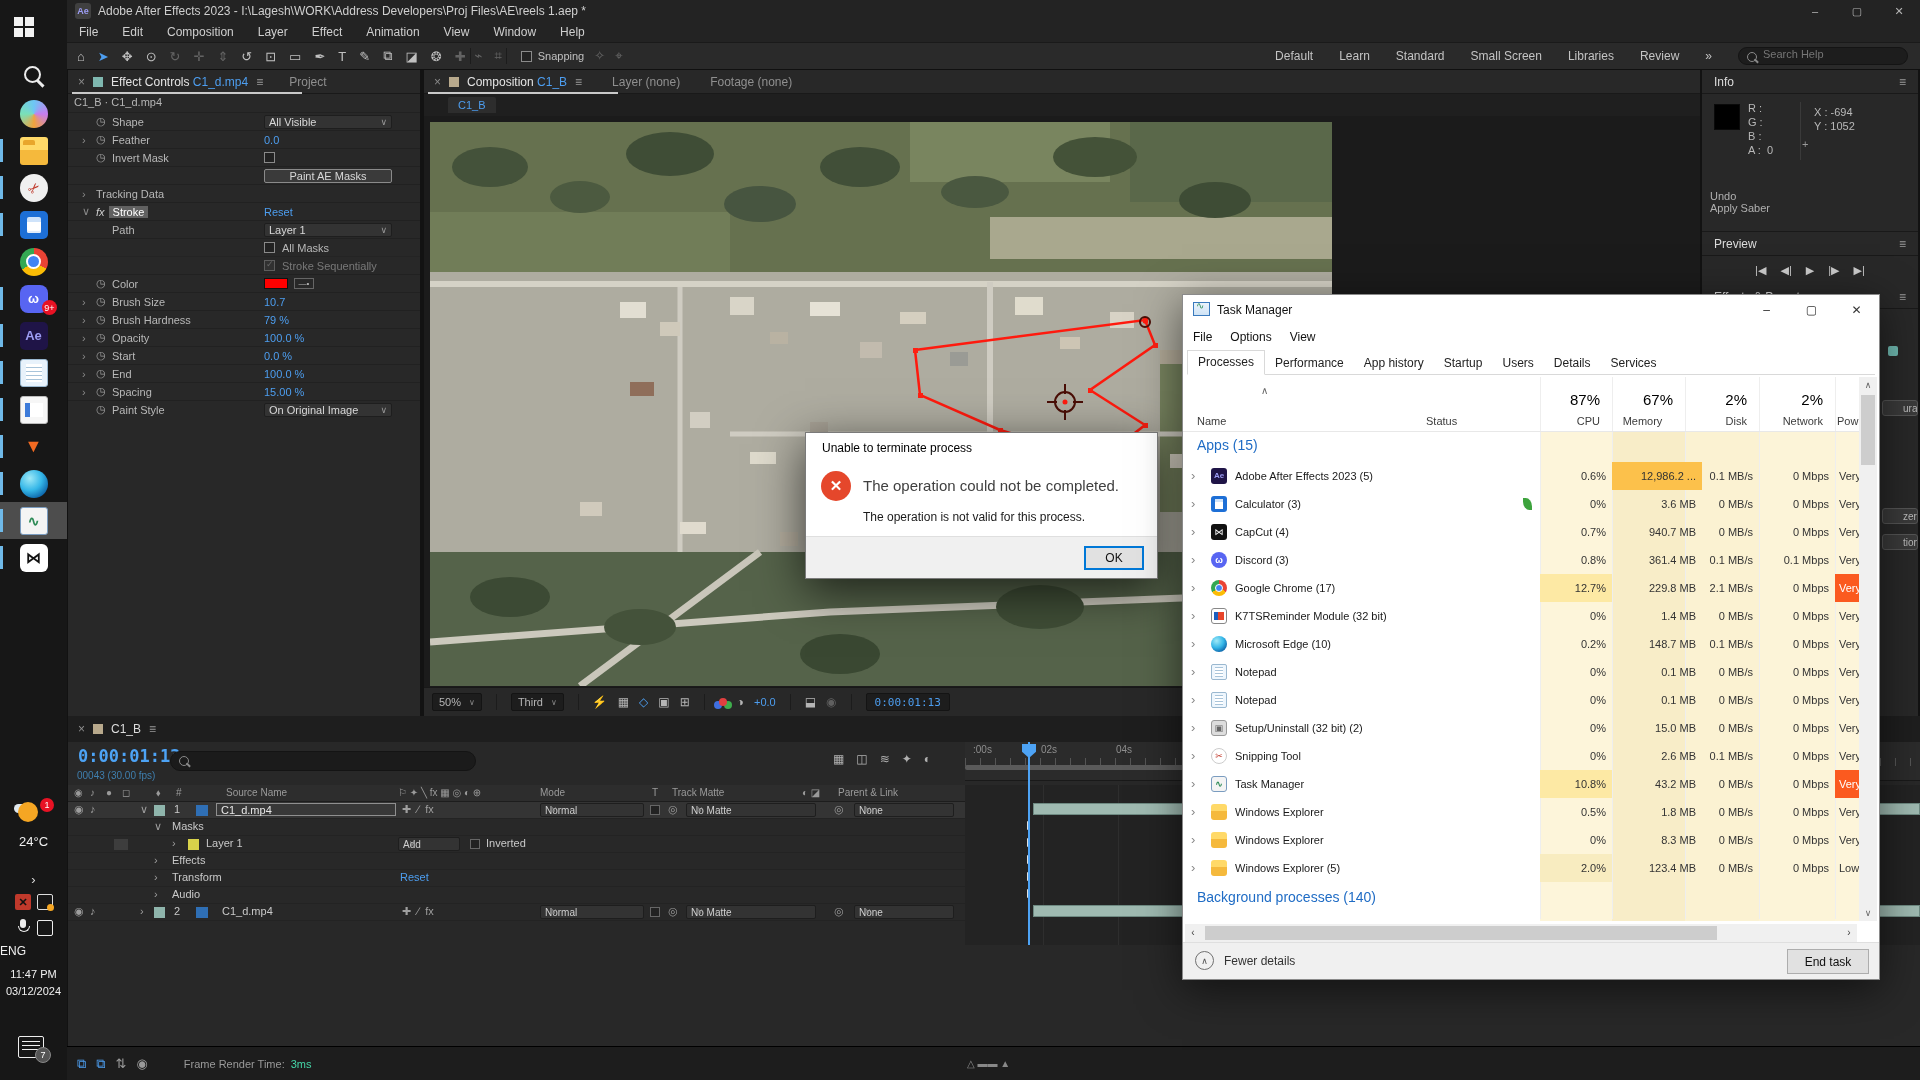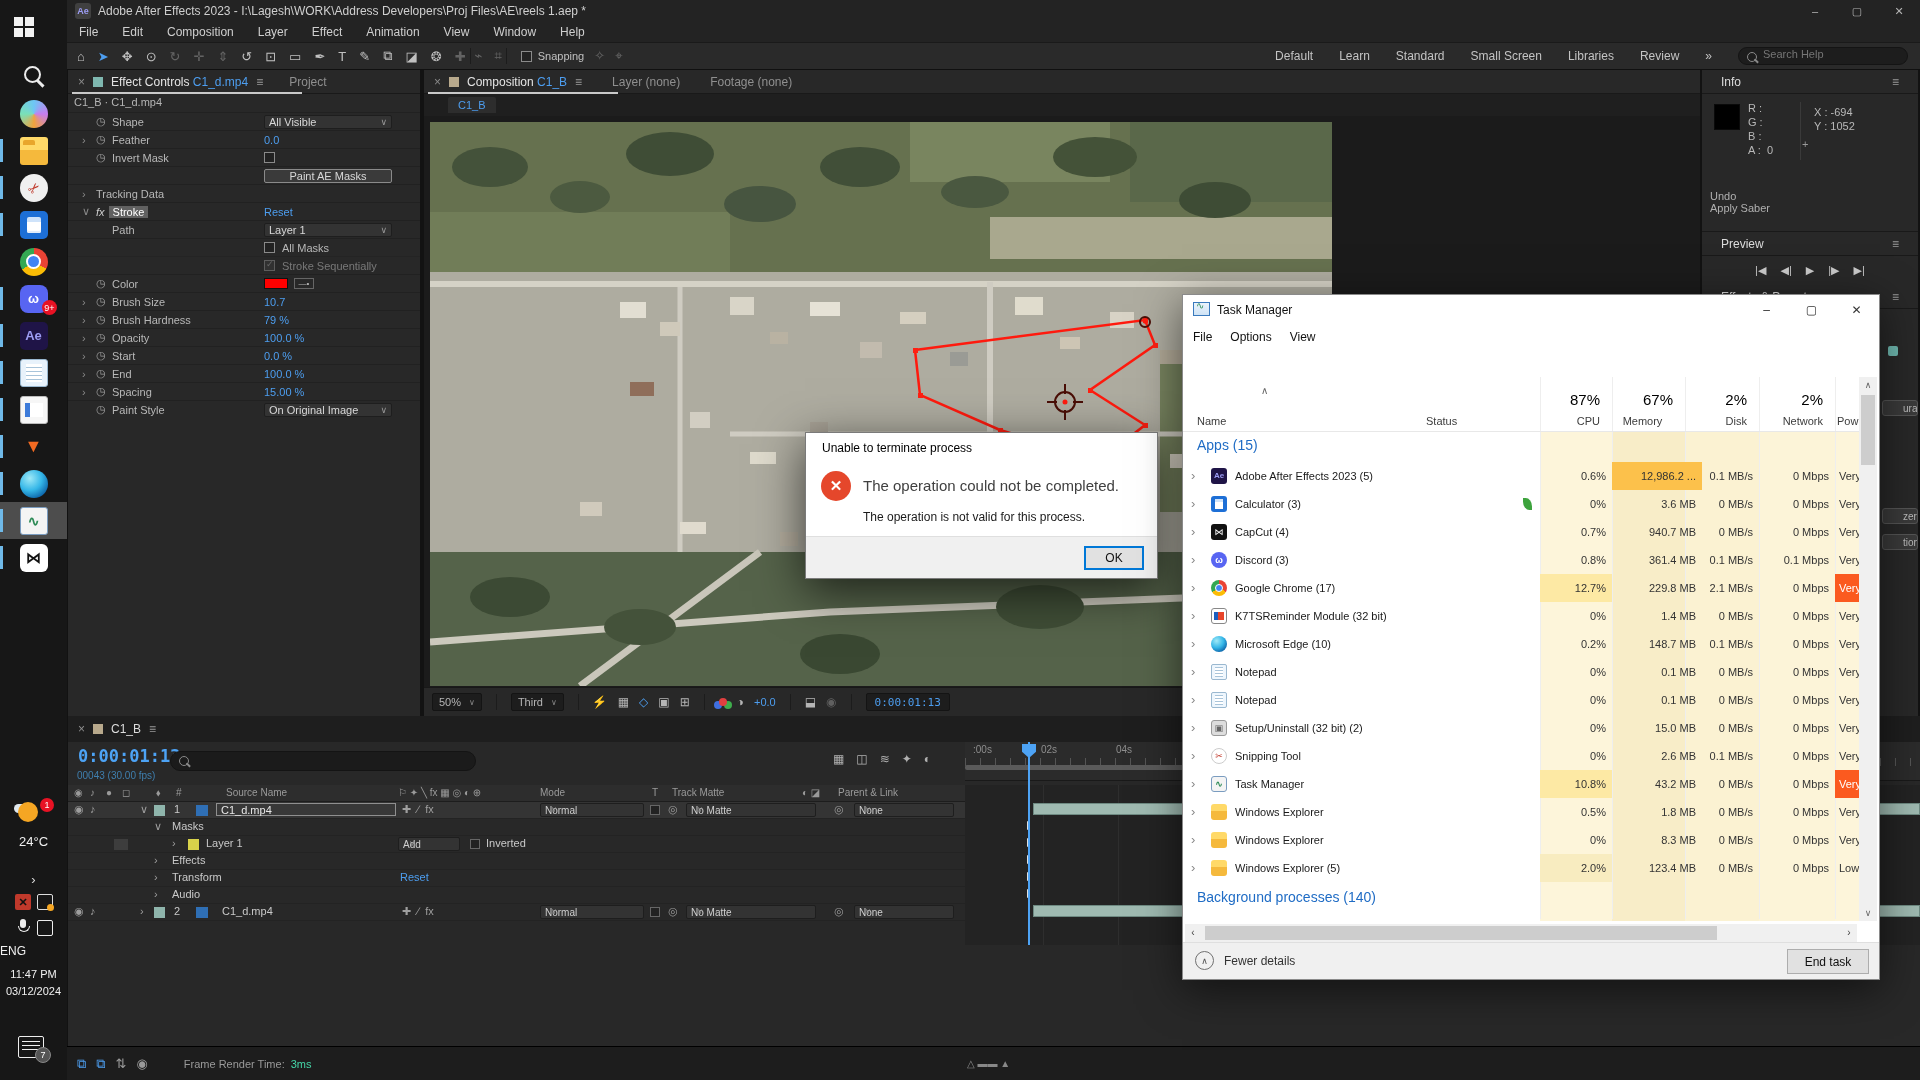--- a/index.html
+++ b/index.html
@@ -128,21 +128,21 @@
   #comp-bottom{position:absolute;left:0;bottom:0;right:0;height:29px;background:#282828;border-top:1px solid #181818;display:flex;align-items:center;gap:10px;padding-left:8px;font-size:11px;color:#b5b5b5}
   .minidd{height:18px;background:#1d1d1d;border:1px solid #141414;border-radius:2px;display:flex;align-items:center;gap:8px;padding:0 6px}
   .minidd .car{font-size:8px;color:#888}
   .cicon{font-size:12px;color:#b5b5b5}
   .cicon[data-active="true"]{color:#4d9ef0}
   .rgbdot{width:8px;height:8px;border-radius:50%;background:#e04040;box-shadow:5px 3px 0 #3fae4c,-5px 3px 0 #3f6fe0}
   .tcbox{height:18px;background:#1d1d1d;border:1px solid #141414;border-radius:2px;display:flex;align-items:center;padding:0 8px;color:#4d9ef0;font-family:"DejaVu Sans Mono",monospace;font-size:11px}
 
   
   #rightp{left:1702px;top:70px;width:216px;height:646px}
-  .rphead{position:relative;height:24px;border-bottom:1px solid #191919;display:flex;align-items:center;padding:0 19px;font-size:12px;color:#dcdcdc}
+  .rphead{position:relative;height:24px;border-bottom:1px solid #191919;display:flex;align-items:center;padding:0 12px;font-size:12px;color:#dcdcdc}
   .rphead .hamb{margin-left:auto}
   #info-body{position:relative;height:92px;font-size:11px;color:#b8b8b8}
   #info-swatch{position:absolute;left:12px;top:10px;width:26px;height:26px;background:#000;border:1px solid #0a0a0a}
   .inf-l{position:absolute;left:46px}
   .inf-r{position:absolute;left:112px}
   #info-div{position:absolute;left:98px;top:8px;width:1px;height:58px;background:#3a3a3a}
   #hist{position:relative;height:46px;border-bottom:1px solid #191919;font-size:11px;color:#b0b0b0;padding:4px 8px}
   #transport{display:flex;gap:14px;justify-content:center;padding:8px 0;color:#c9c9c9;font-size:11px}
 
   .fragpill{position:absolute;left:1882px;width:36px;height:16px;background:#3a3a3a;border:1px solid #555;border-radius:3px;color:#bbb;font-size:10px;display:flex;align-items:center;padding-left:20px;overflow:hidden;z-index:10}
@@ -887,20 +887,30 @@
       <span class="tmctl" style="right:90px">–</span>
       <span class="tmctl" style="right:45px">▢</span>
       <span class="tmctl" style="right:0">✕</span>
     </div>
     <div id="tm-menu">
 
     <span>File</span>
         <span>Options</span>
         <span>View</span>
       </div>
+    <div id="tm-tabs">
+
+    <span class="tm-tab" data-active="true">Processes</span>
+        <span class="tm-tab">Performance</span>
+        <span class="tm-tab">App history</span>
+        <span class="tm-tab">Startup</span>
+        <span class="tm-tab">Users</span>
+        <span class="tm-tab">Details</span>
+        <span class="tm-tab">Services</span>
+      </div>
 
     <div id="tm-colstrips">
       <span class="cstrip" style="left:357px;width:72px;background:#fdf5da"></span>
       <span class="cstrip" style="left:429px;width:73px;background:#f8edc8"></span>
       <span class="cstrip" style="left:502px;width:74px;background:#fbf2d2"></span>
       <span class="cstrip" style="left:576px;width:76px;background:#fcf4d8"></span>
       <span class="cstrip" style="left:652px;width:26px;background:#fdf5da"></span>
     </div>
 
     <span id="tm-sort">∧</span>

